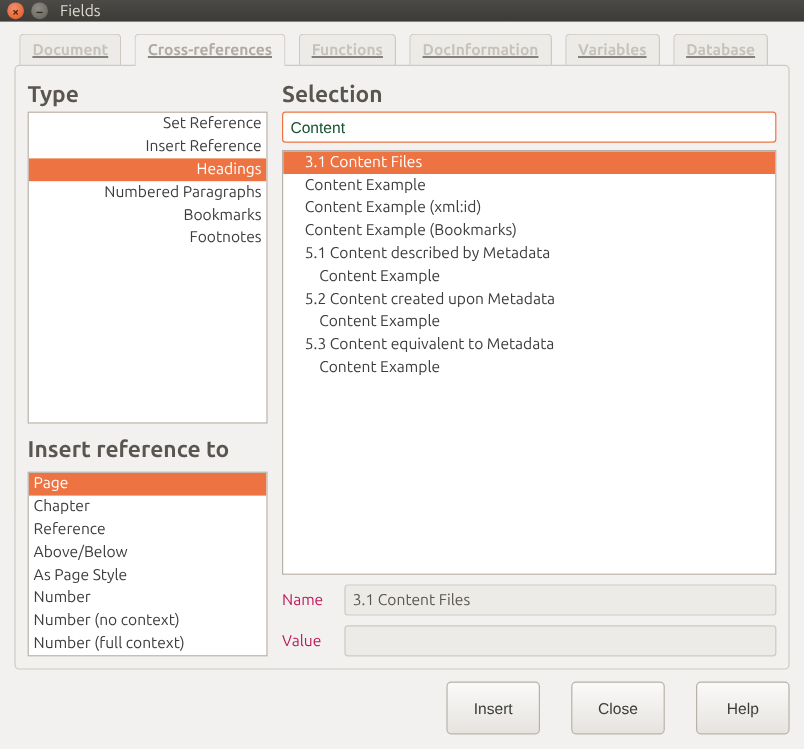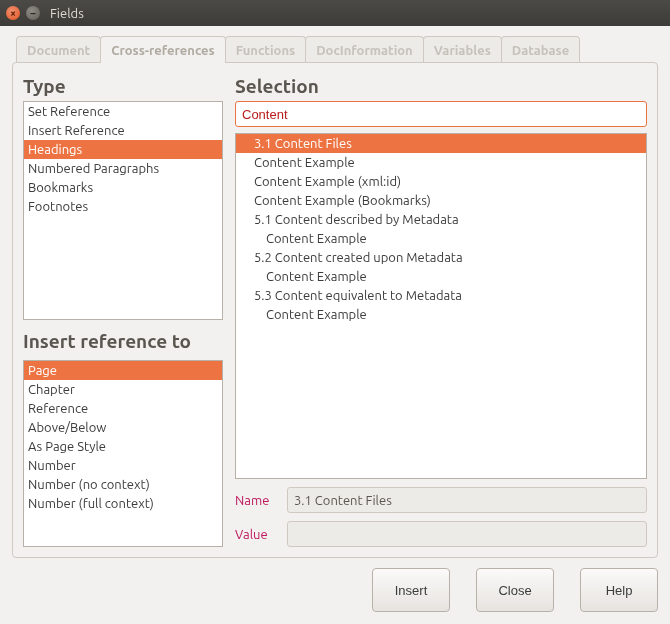--- a/index.html
+++ b/index.html
@@ -40,22 +40,23 @@
     margin-left: 4px;
   }
   .content {
     flex: 1;
     padding: 10px 12px 12px 12px;
     display: flex;
     flex-direction: column;
   }
   .tabs {
     display: flex;
-    gap: 0;
+    gap: 12px;
     padding-left: 4px;
+    text-decoration: underline;
   }
   .tab {
     padding: 6px 10px;
     border: 1px solid #cfc9c1;
     border-bottom: none;
     border-radius: 4px 4px 0 0;
     background: #ecebe8;
     color: #c6c2bb;
     font-weight: bold;
     font-size: 13px;
@@ -97,42 +98,42 @@
     font-weight: bold;
     color: #5a564f;
     font-size: 19px;
     margin: 2px 0 4px 0;
   }
   .listbox {
     border: 1px solid #b8b1a7;
     background: #fff;
     overflow: auto;
   }
-  .leftcol .listbox.tl { height: 219px; }
+  .leftcol .listbox.tl { height: 260px; text-align: right; }
   .leftcol .listbox.bl { flex: 1; margin-top: 4px; }
   .listitem {
     padding: 1px 4px;
     line-height: 17px;
     cursor: default;
     white-space: nowrap;
   }
   .listitem.selected {
     background: #ed7442;
     color: #fff;
   }
   .filter-input {
     width: 100%;
     height: 26px;
     border: 1px solid #ed7442;
     border-radius: 3px;
     padding: 0 6px;
     font-size: 13px;
     outline: none;
     background: #fff;
-    color: #b91c1c;
+    color: #14532d;
   }
   .rightcol .listbox {
     flex: 1;
     margin-top: 6px;
   }
   .selection-item { padding: 1px 4px; line-height: 17px; white-space: nowrap; }
   .indent0 { padding-left: 6px; }
   .indent1 { padding-left: 18px; }
   .indent2 { padding-left: 30px; }
   .selection-item.selected { background: #ed7442; color: #fff; }

